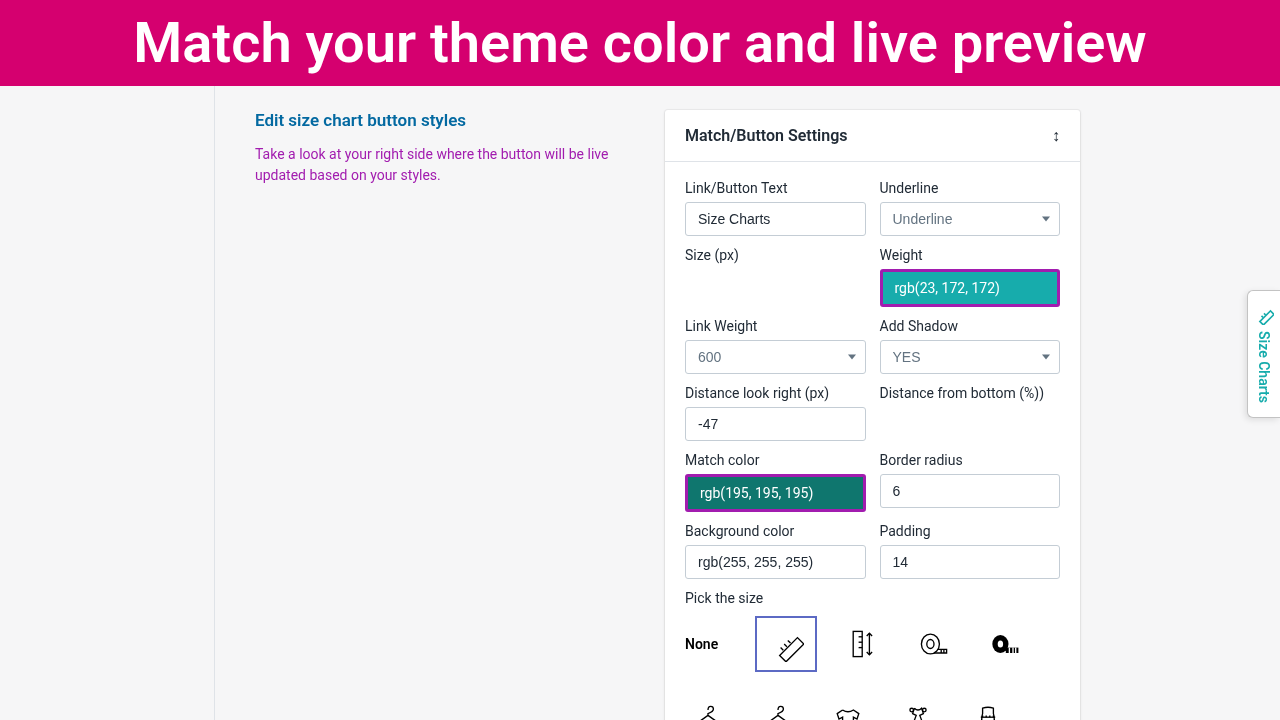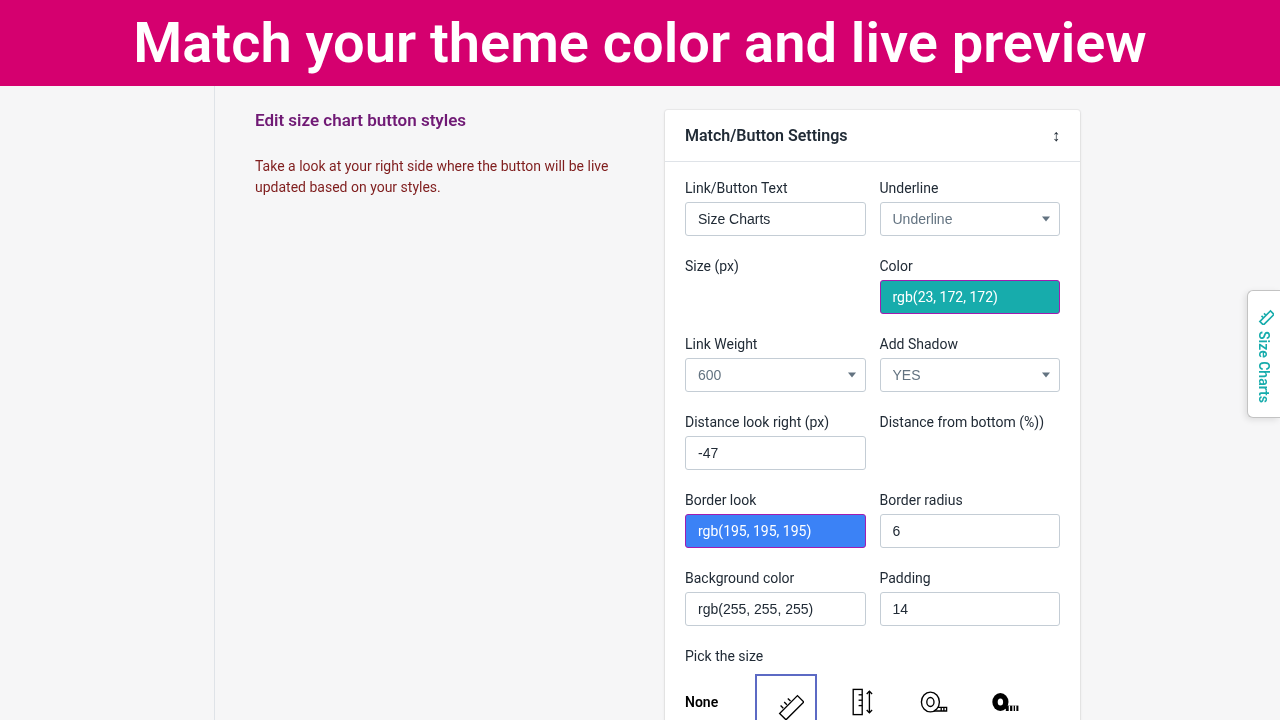--- a/index.html
+++ b/index.html
@@ -21,43 +21,43 @@
     .sidebar {
       width: 215px;
       min-height: 620px;
       border-right: 1px solid #dfe3e8;
       background: #f6f6f7;
     }
     
     .main { flex: 1; display: flex; padding: 24px 40px; }
     
     .left-col { width: 410px; padding-right: 40px; }
-    .left-title { font-size: 17px; font-weight: 600; color: #701a75; margin-bottom: 26px; }
-    .left-desc { font-size: 14px; color: #7f1d1d; line-height: 1.5; }
+    .left-title { font-size: 17px; font-weight: 600; color: #0369a1; margin-bottom: 14px; }
+    .left-desc { font-size: 14px; color: #a21caf; line-height: 1.5; }
     
     .settings-card {
       width: 415px;
       background: white;
       border-radius: 3px;
       box-shadow: 0 0 0 1px rgba(63,63,68,0.05), 0 1px 3px rgba(63,63,68,0.15);
     }
     
     .card-header {
       padding: 16px 20px;
       border-bottom: 1px solid #dfe3e8;
       display: flex;
       justify-content: space-between;
       align-items: center;
     }
     .card-title { font-size: 16px; font-weight: 600; color: #212b36; }
     .sort-icon { font-size: 16px; cursor: pointer; }
     
     .card-body { padding: 18px 20px; }
     
-    .form-row { display: flex; gap: 14px; margin-bottom: 22px; }
+    .form-row { display: flex; gap: 14px; margin-bottom: 11px; }
     .form-group { flex: 1; }
     .form-label { display: block; font-size: 14px; color: #212b36; margin-bottom: 6px; }
     
     .form-input, .form-select {
       width: 100%;
       padding: 8px 12px;
       font-size: 14px;
       border: 1px solid #c4cdd5;
       border-radius: 3px;
       background: white;
@@ -76,26 +76,26 @@
       border-right: 4px solid transparent;
       border-top: 5px solid #637381;
       pointer-events: none;
     }
     .select-wrap .form-select { appearance: none; padding-right: 28px; color: #637381; }
     
     .color-field {
       width: 100%;
       padding: 8px 12px;
       font-size: 14px;
-      border: 1px solid #a21caf;
+      border: 3px solid #a21caf;
       border-radius: 3px;
       color: white;
     }
     .color-teal { background: #17acac; }
-    .color-gray { background: #3b82f6; color: white; }
+    .color-gray { background: #0f766e; color: white; }
     
     .icon-grid { display: flex; flex-wrap: wrap; gap: 24px; margin-top: 10px; align-items: center; }
     .icon-option {
       width: 46px; height: 46px;
       display: flex; align-items: center; justify-content: center;
       cursor: pointer;
       border: 2px solid transparent;
     }
     .icon-option.selected { border-color: #5c6ac4; padding: 8px; width: 62px; height: 56px; }
     .icon-none { font-size: 14px; font-weight: 600; color: #000000; width: 46px; }
@@ -161,21 +161,21 @@
               </select>
             </div>
           </div>
         </div>
 
         <div class="form-row">
           <div class="form-group">
             <label class="form-label">Size (px)</label>
           </div>
           <div class="form-group">
-            <label class="form-label">Color</label>
+            <label class="form-label">Weight</label>
             <div class="color-field color-teal">rgb(23, 172, 172)</div>
           </div>
         </div>
 
         <div class="form-row">
           <div class="form-group">
             <label class="form-label">Link Weight</label>
             <div class="select-wrap">
               <select class="form-select">
                 <option>600</option>
@@ -197,21 +197,21 @@
             <label class="form-label">Distance look right (px)</label>
             <input class="form-input" value="-47" style="">
           </div>
           <div class="form-group">
             <label class="form-label">Distance from bottom (%))</label>
           </div>
         </div>
 
         <div class="form-row">
           <div class="form-group">
-            <label class="form-label">Border look</label>
+            <label class="form-label">Match color</label>
             <div class="color-field color-gray">rgb(195, 195, 195)</div>
           </div>
           <div class="form-group">
             <label class="form-label">Border radius</label>
             <input class="form-input" value="6" style="">
           </div>
         </div>
 
         <div class="form-row">
           <div class="form-group">

